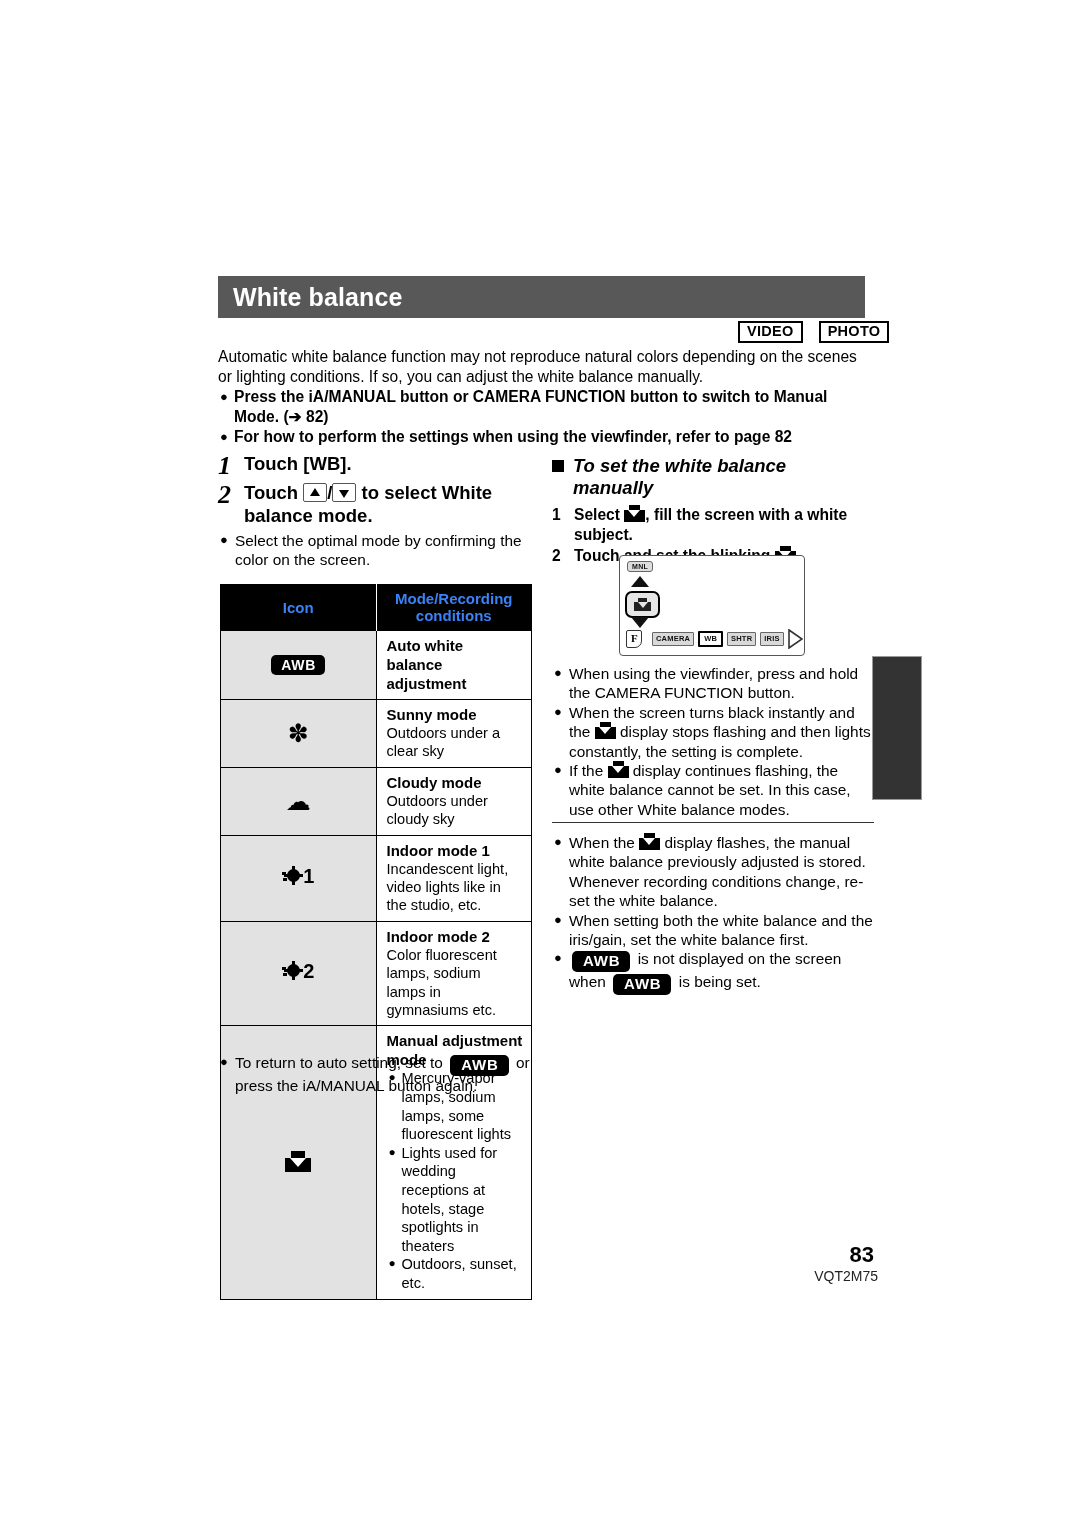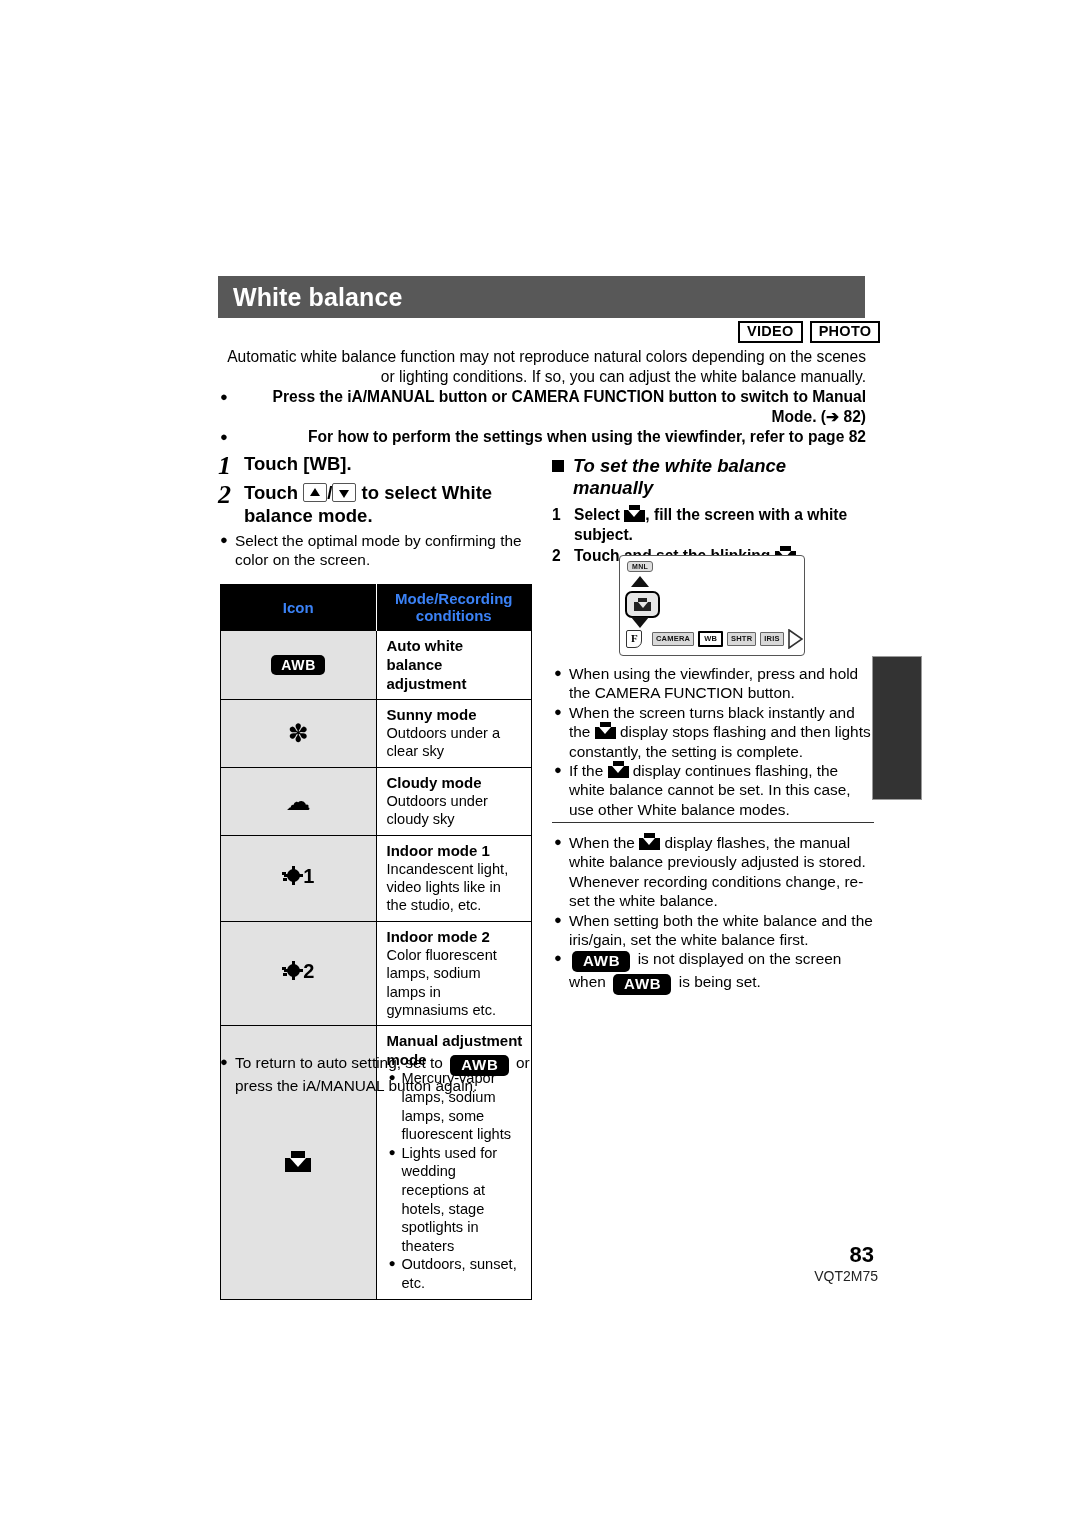--- a/index.html
+++ b/index.html
@@ -41,41 +41,40 @@
     letter-spacing: 0.1px;
     margin-left: 15px;
   }
 
   
   .badges {
     position: absolute;
     left: 738px;
     top: 321px;
     display: flex;
-    gap: 7px;
+    gap: 16px;
   }
   .badge {
     border: 2.5px solid #000;
     padding: 1px 7px 2px 7px;
     font-size: 14.5px;
     font-weight: bold;
     letter-spacing: 0.3px;
     font-family: "Liberation Sans", sans-serif;
     line-height: 15px;
   }
 
   
   .intro {
     position: absolute;
     left: 218px;
     top: 347px;
     width: 648px;
     font-size: 15.6px;
     line-height: 19.6px;
-    text-align: right;
   }
   .intro p { margin: 0; }
   .bullet-line {
     position: relative;
     padding-left: 16px;
     font-weight: bold;
     margin-top: 1px;
   }
   .bullet-line .dot {
     position: absolute;

